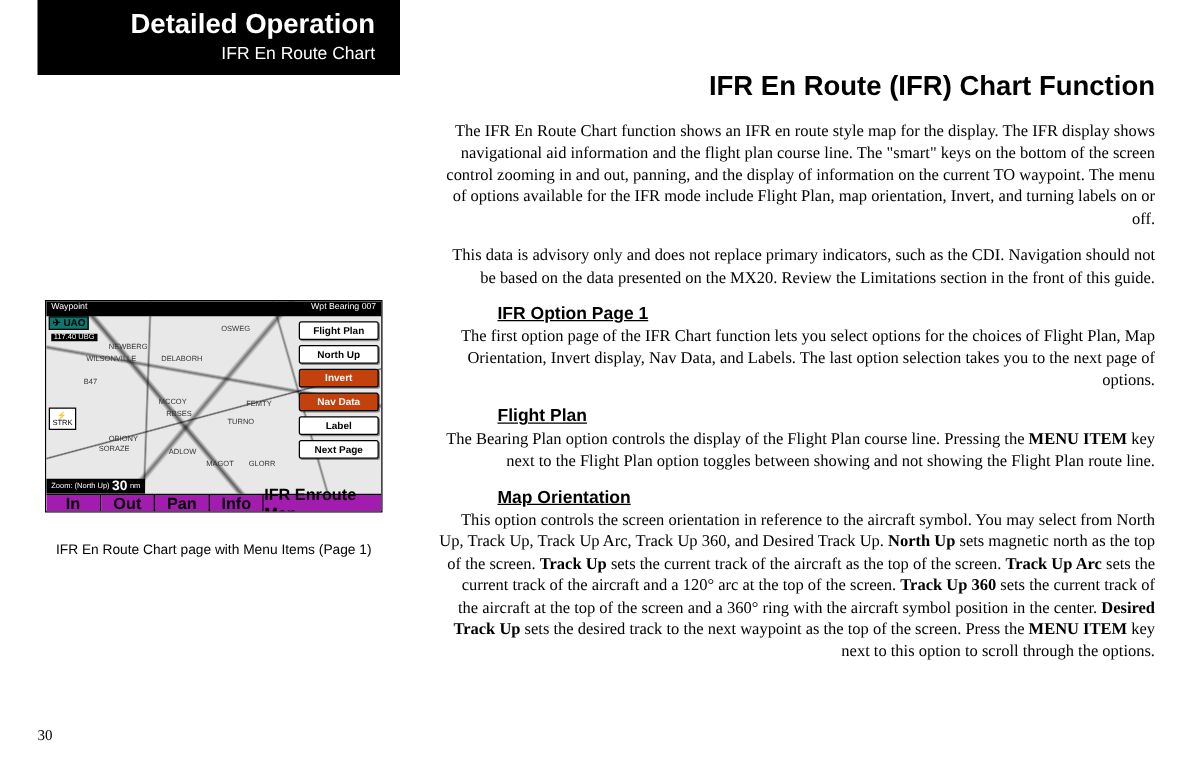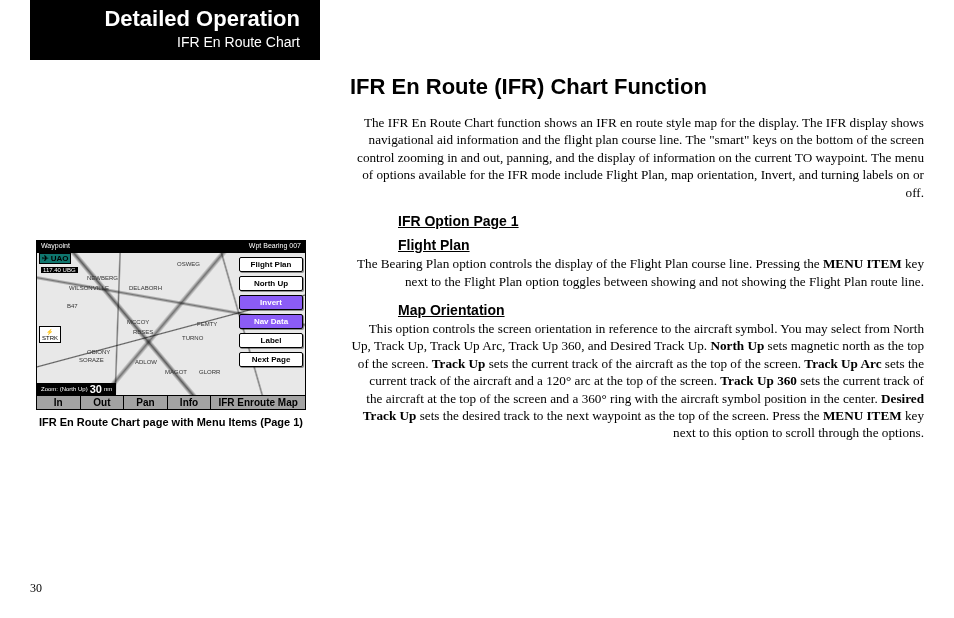--- a/index.html
+++ b/index.html
@@ -86,60 +86,59 @@
   .menu-col {
     position:absolute; right:2px; top:16px; width:64px;
     display:flex; flex-direction:column; gap:4px;
   }
   .menu-btn {
     background:#fff; border:1px solid #000;
     font-size:8px; font-weight:bold; text-align:center;
     padding:2px 1px; border-radius:2px;
     box-shadow: 1px 1px 0 rgba(0,0,0,.4);
   }
-  .menu-btn.inv { background:#8b5cf6; color:#fff; }
+  .menu-btn.inv { background:#c2410c; color:#fff; }
   .zoom-box {
     position:absolute; left:0; bottom:14px; height:12px;
     background:#000; color:#fff; font-size:7px;
     display:flex; align-items:center; padding:0 4px; gap:2px;
   }
   .bottom-bar {
     position:absolute; left:0; right:0; bottom:0; height:14px;
     background:#fff; border-top:1px solid #000;
     display:flex;
   }
   .soft {
-    flex:1; border-right:1px solid #000; font-size:10px;
+    flex:1; border-right:1px solid #000; font-size:13px;
     display:flex; align-items:center; justify-content:center;
-    background:#a3a3a3; font-weight:bold;
+    background:#a21caf; font-weight:bold;
   }
   .soft.wide { flex:2.2; border-right:none; }
   .strk-box {
     position:absolute; left:2px; top:85px; width:22px;
     border:1px solid #000; background:#fff; font-size:6px;
     text-align:center; padding:1px 0;
   }
   .caption {
     font-family: "Myriad Pro", "Helvetica Neue", Arial, sans-serif;
-    font-weight: bold;
+    font-weight: normal;
     font-size: 11px;
     text-align: center;
-    margin-top: 6px;
+    margin-top: 24px;
   }
   .right-col {
     flex: 1 1 auto;
     padding: 56px 30px 0 30px;
   }
   .chart-title {
     font-family: "Myriad Pro", "Helvetica Neue", Arial, sans-serif;
     font-weight: bold;
     font-size: 22px;
-    text-align: left;
+    text-align: right;
     margin-bottom: 14px;
-    margin-top: 18px;
   }
   .body-p {
     font-size: 13.2px;
     line-height: 1.32;
     text-align: right;
     margin-bottom: 12px;
   }
   .section-h {
     font-family: "Myriad Pro", "Helvetica Neue", Arial, sans-serif;
     font-weight: bold;
@@ -221,22 +220,24 @@
           <div class="soft wide">IFR Enroute Map</div>
         </div>
       </div>
       <div class="caption">IFR En Route Chart page with Menu Items (Page 1)</div>
     </div>
   </div>
 
   <div class="right-col">
     <div class="chart-title">IFR En Route (IFR) Chart Function</div>
     <p class="body-p">The IFR En Route Chart function shows an IFR en route style map for the display. The IFR display shows navigational aid information and the flight plan course line. The "smart" keys on the bottom of the screen control zooming in and out, panning, and the display of information on the current TO waypoint. The menu of options available for the IFR mode include Flight Plan, map orientation,  Invert, and turning labels on or off.</p>
+    <p class="body-p">This data is advisory only and does not replace primary indicators, such as the CDI. Navigation should not be based on the data presented on the MX20. Review the Limitations section in the front of this guide.</p>
 
     <div class="section-h">IFR Option Page 1</div>
+    <p class="body-p">The first option page of the IFR Chart function lets you select options for the choices of Flight Plan, Map Orientation, Invert display, Nav Data, and Labels. The last option selection takes you to the next page of options.</p>
 
     <div class="section-h">Flight Plan</div>
     <p class="body-p">
       <span>The Bearing Plan option controls the display of the Flight Plan course line. Pressing the </span><b>MENU ITEM</b><span> key next to the Flight Plan option toggles between showing and not showing the Flight Plan route line.</span>
     </p>
 
     <div class="section-h">Map Orientation</div>
     <p class="body-p">
       <span>This option controls the screen orientation in reference to the aircraft symbol. You may select from North Up, Track Up, Track Up Arc, Track Up 360, and Desired Track Up. </span><b>North Up</b><span> sets magnetic north as the top of the screen. </span><b>Track Up </b><span> sets the current track of the aircraft as the top of the screen. </span><b>Track Up Arc </b><span> sets the current track of the aircraft  and a 120° arc at the top of the screen. </span><b>Track Up 360</b><span> sets the current track of the aircraft at the top of the screen and a 360° ring with the aircraft symbol position in the center. </span><b>Desired Track Up </b><span> sets the desired track to the next waypoint as the top of the screen. Press the </span><b>MENU ITEM</b><span> key next to this option to scroll through the options.</span>
     </p>

